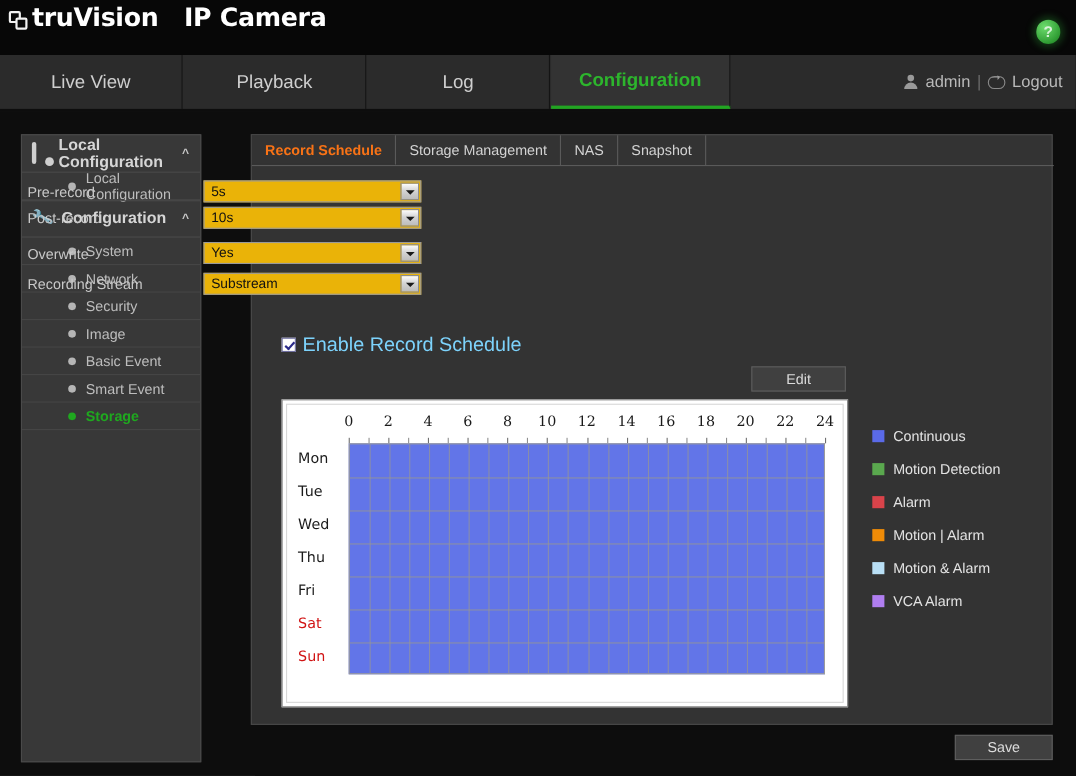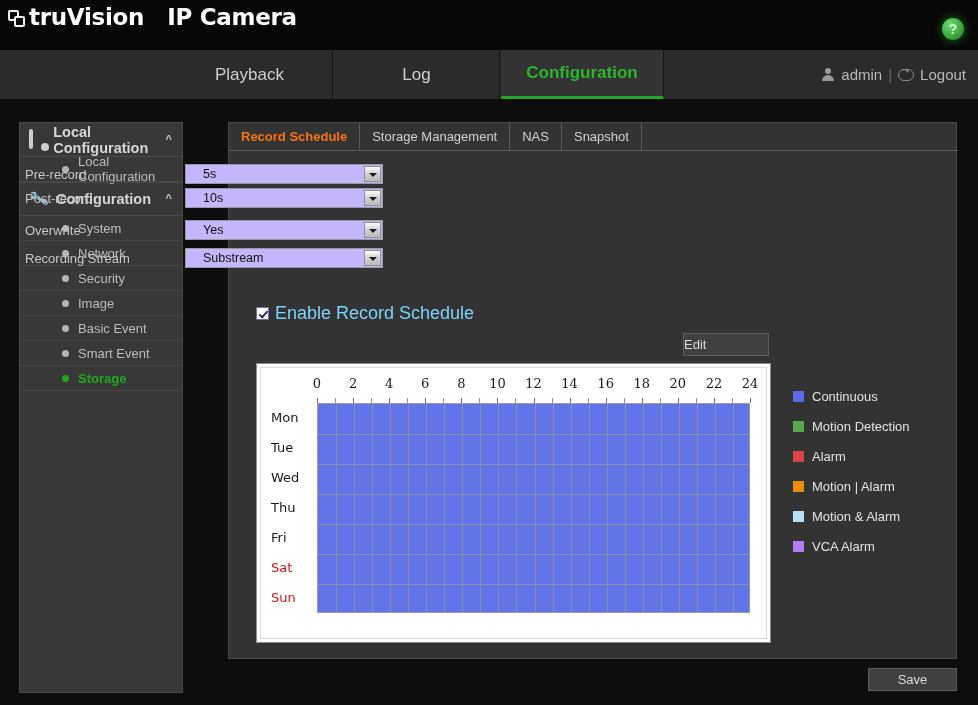--- a/index.html
+++ b/index.html
@@ -163,23 +163,23 @@
   
   .form-row {
     position: absolute; left: 25px; height: 20px;
     display: flex; align-items: center;
   }
   .form-label {
     width: 160px; font-size: 13px; color: #c8c8c8;
   }
   .sel {
     position: relative; width: 198px; height: 20px;
-    background: #c4b5fd; border: 1px solid #9a9a9a;
+    background: #eab308; border: 1px solid #9a9a9a;
     font-size: 12.5px; color: #111111; line-height: 18px;
-    padding-left: 17px; cursor: pointer;
+    padding-left: 6px; cursor: pointer;
   }
   .sel .arrowbtn {
     position: absolute; right: 1px; top: 1px;
     width: 17px; height: 16px;
     background: linear-gradient(#fdfdfd, #d4d4d4 45%, #bcbcbc);
     border: 1px solid #8d8d8d;
   }
   .sel .arrowbtn::after {
     content: ""; position: absolute; left: 4px; top: 6px;
     border-left: 4px solid transparent; border-right: 4px solid transparent;
@@ -201,21 +201,21 @@
     border: solid #2a2a8a; border-width: 0 2px 2px 0;
     transform: rotate(42deg);
   }
   #chk-label { font-size: 18px; color: #7dd3fc; }
 
   #edit-btn {
     position: absolute; left: 683px; top: 333px;
     width: 86px; height: 23px;
     background: #404040; border: 1px solid #5e5e5e;
     color: #dcdcdc; font-size: 13px;
-    line-height: 21px; cursor: pointer;
+    text-align: center; line-height: 21px; cursor: pointer;
   }
   #save-btn {
     position: absolute; left: 868px; top: 668px;
     width: 89px; height: 23px;
     background: #404040; border: 1px solid #5e5e5e;
     color: #dcdcdc; font-size: 13px;
     text-align: center; line-height: 21px; cursor: pointer;
   }
 
   
@@ -292,20 +292,21 @@
     <div id="brand">
       <span>truVision</span>
       <span>&nbsp;</span>
       <span>IP Camera</span>
     </div>
   </div>
   <div id="help-icon">?</div>
 </div>
 
 <div id="navbar">
+  <div class="nav-tab" style="left:0px;   width:166px;">Live View</div>
   <div class="nav-tab" style="left:167px; width:166px;">Playback</div>
   <div class="nav-tab" style="left:334px; width:166px;">Log</div>
   <div class="nav-tab active" style="left:501px; width:163px;">Configuration</div>
 
   <div id="user-area">
     <span class="u-icon"></span>
     <span>admin</span>
     <span class="sep">|</span>
     <span class="lg-icon"></span>
     <a>Logout</a>

